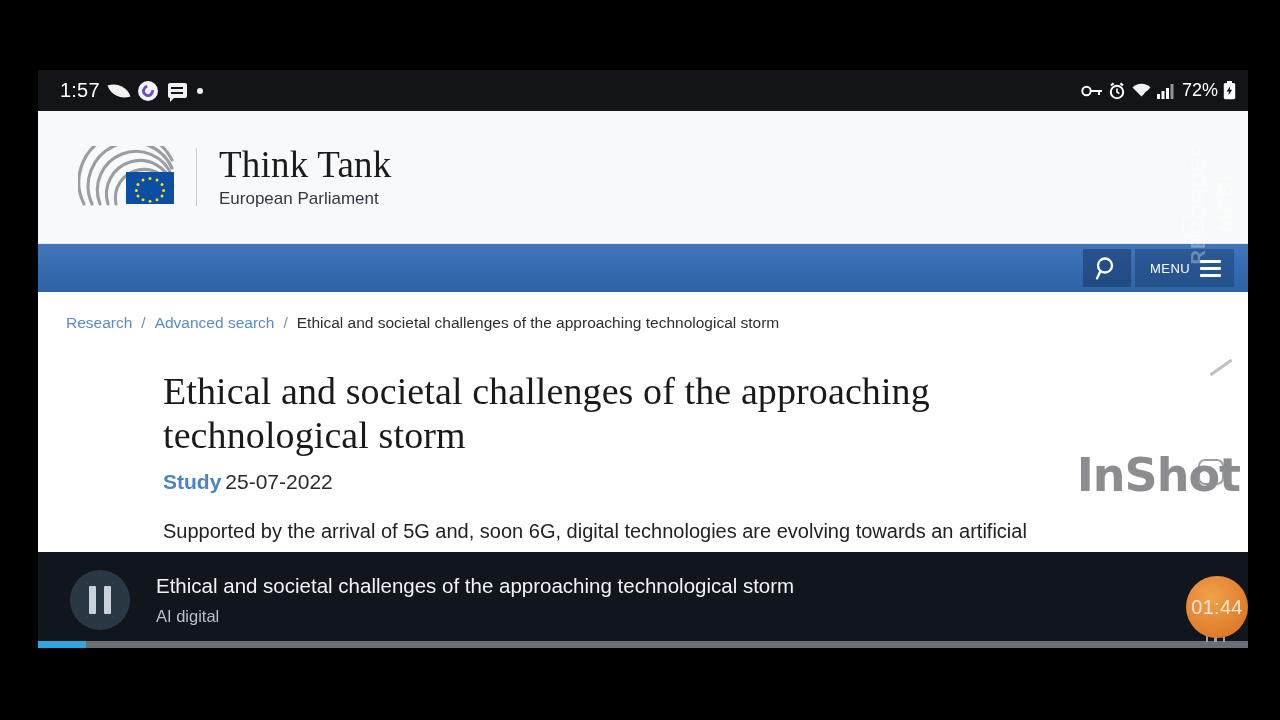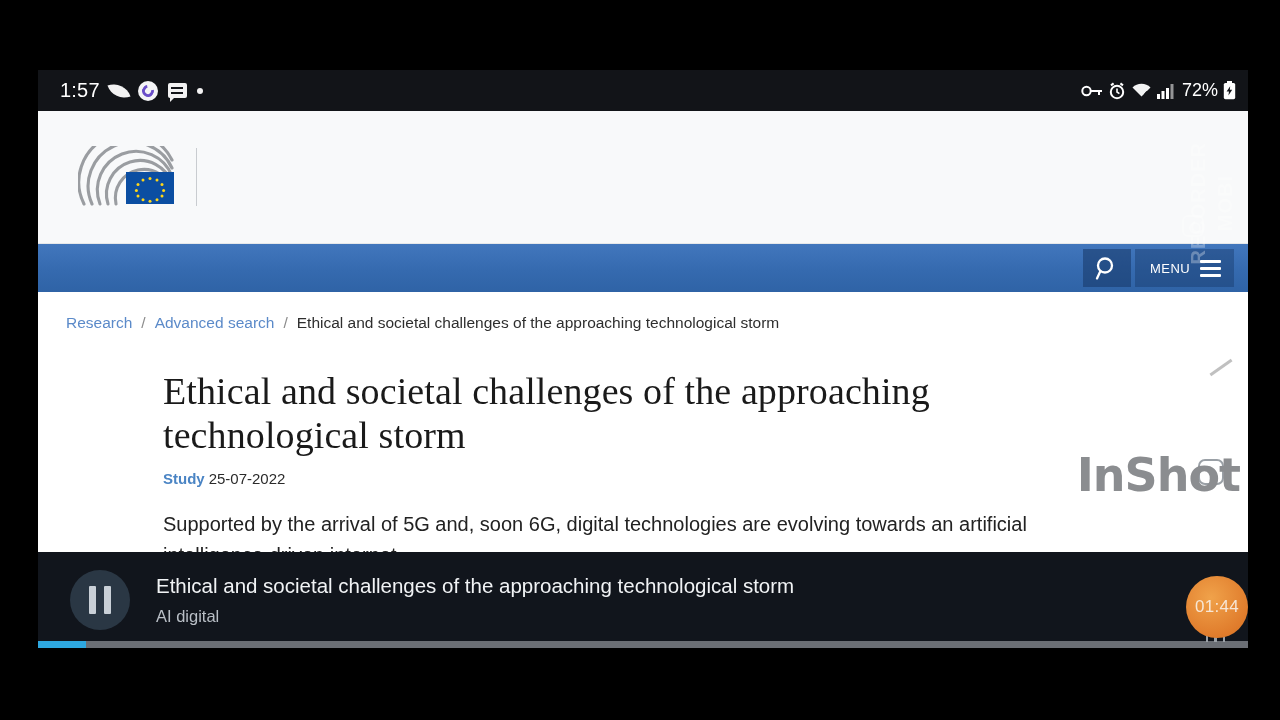--- a/index.html
+++ b/index.html
@@ -93,21 +93,21 @@
   }
   #breadcrumb a { color:#5b8ac9; text-decoration:none; cursor:pointer; }
   .crumb-sep { color:#8c8c8c; }
   .crumb-cur { color:#2e2e2e; }
 
   #article { padding:38px 0 0 125px; position:relative; }
   .art-title {
     font-family:"Liberation Serif", serif; font-size:38px; line-height:1.15;
     color:#1a1a1a; font-weight:400; max-width:870px; letter-spacing:.1px;
   }
-  .art-meta { margin-top:13px; font-size:15px; }
+  .art-meta { margin-top:13px; font-size:21px; }
   .art-type { color:#4a84c4; font-weight:700; }
   .art-date { color:#2b2b2b; margin-left:4px; }
   .art-body {
     margin-top:22px; font-size:20px; line-height:1.55; color:#222;
     max-width:925px;
   }
 
   
   #playbar {
     position:absolute; left:0; bottom:0; width:1210px; height:96px;
@@ -174,21 +174,21 @@
     position:absolute; right:23px; top:505px; display:flex; gap:6px;
   }
   .rec-pause span { display:block; width:2.5px; height:26px; background:#9aa0a6; }
 
   #rec-timer {
     position:absolute; right:0; bottom:10px; width:62px; height:62px;
     border-radius:50%;
     background:radial-gradient(circle at 40% 35%, #f0a24a 0%, #e07c2c 70%, #d2701f 100%);
     display:flex; align-items:center; justify-content:center;
   }
-  .timer-lbl { color:#f7e6d5; font-size:17px; letter-spacing:.3px; }
+  .timer-lbl { color:#f7e6d5; font-size:20px; letter-spacing:.3px; }
 
   
   #watermark {
     position:absolute; right:40px; bottom:18px;
     font-size:46px; font-weight:700; color:#8b8d90; letter-spacing:-1px;
     font-family:"DejaVu Sans", sans-serif;
   }
 </style>
 </head>
 <body>
@@ -260,20 +260,24 @@
                 <circle cx="79" cy="53.8" r="1.5"></circle>
               <circle cx="72" cy="55.2" r="1.5"></circle>
                 <circle cx="65" cy="53.8" r="1.5"></circle>
               <circle cx="60" cy="50.1" r="1.5"></circle>
                 <circle cx="58.4" cy="44.6" r="1.5"></circle>
               <circle cx="60" cy="38.6" r="1.5"></circle>
                 <circle cx="65" cy="34.1" r="1.5"></circle>
             </g>
           </svg>
           <span class="divider-v"></span>
+          <span class="brand-txt">
+            <span class="brand-title">Think Tank</span>
+            <span class="brand-sub">European Parliament</span>
+          </span>
         </div>
       </div>
 
       <div id="navbar">
         <div class="nav-search">
           <svg width="26" height="26" viewBox="0 0 26 26">
             <circle cx="11" cy="10.5" r="7" fill="none" stroke="#fff" stroke-width="2.3"></circle>
             <path d="M6.2 16.4 3 23.4" stroke="#fff" stroke-width="2.3" stroke-linecap="round"></path>
           </svg>
         </div>

